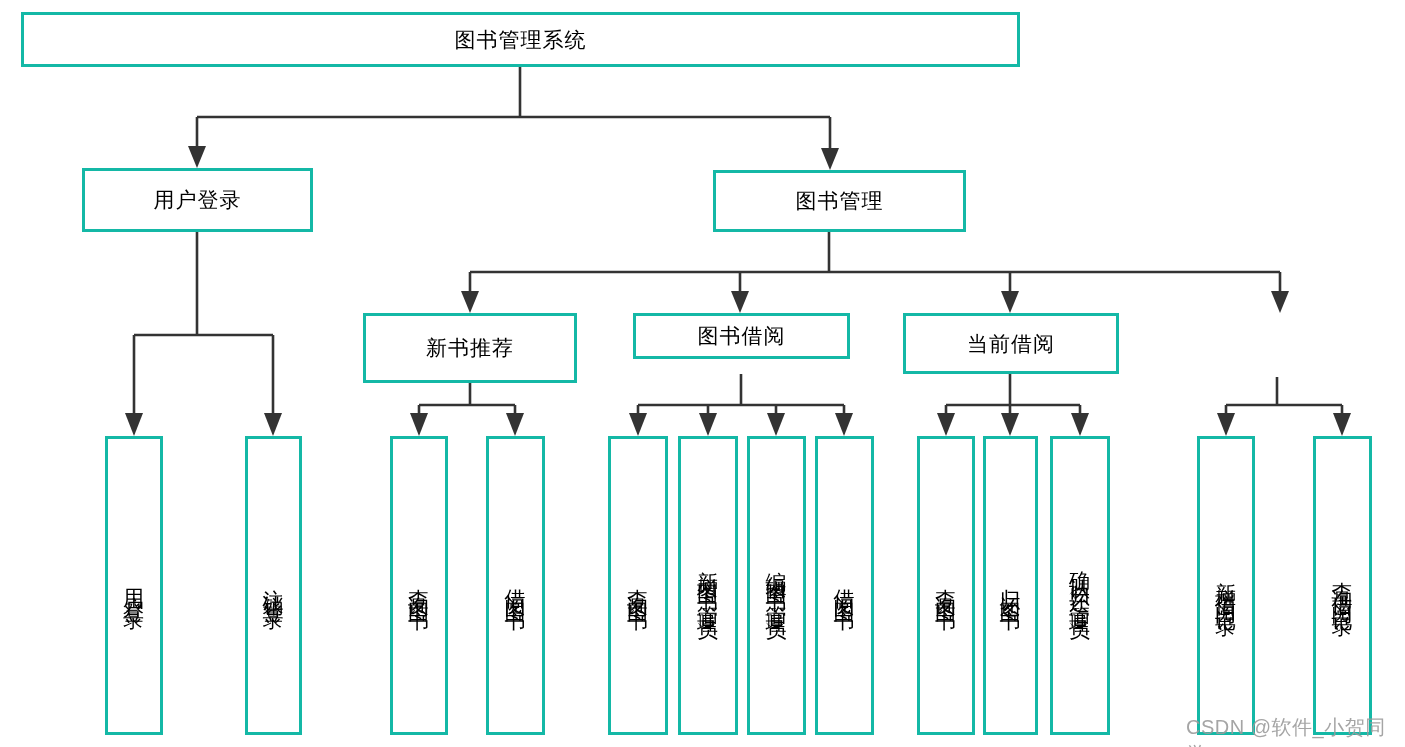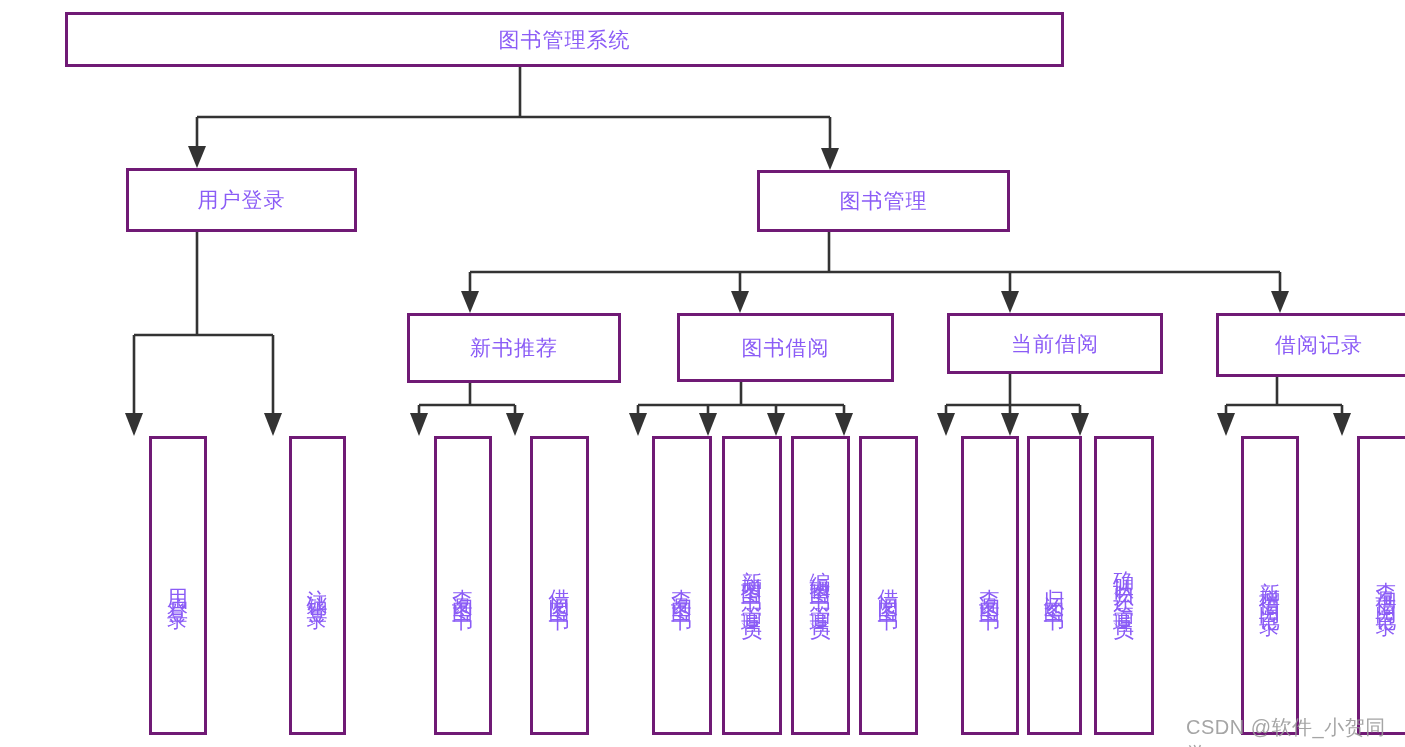--- a/index.html
+++ b/index.html
@@ -18,29 +18,28 @@
   #connectors {
     position: absolute;
     left: 0; top: 0;
     width: 1405px;
     height: 747px;
   }
   .node {
     position: absolute;
     box-sizing: border-box;
     background: #ffffff;
-    border: 3px solid #701a75;
+    border: 3px solid #14b8a6;
     display: flex;
     align-items: center;
     justify-content: center;
-    color: #8b5cf6;
+    color: #000000;
     font-size: 21px;
     letter-spacing: 1px;
     white-space: nowrap;
-    margin-left: 44px;
   }
   .vnode {
     writing-mode: vertical-rl;
     text-orientation: mixed;
     letter-spacing: 7px;
     white-space: normal;
     line-height: 1;
     font-size: 21px;
   }
   .watermark {
@@ -125,23 +124,22 @@
       <polygon points="1333,413 1351,413 1342,436"></polygon>
     </g>
   </svg>
 
   <div class="node" style="left:21px; top:12px; width:999px; height:55px;">图书管理系统</div>
 
   <div class="node" style="left:82px; top:168px; width:231px; height:64px;">用户登录</div>
   <div class="node" style="left:713px; top:170px; width:253px; height:62px;">图书管理</div>
 
   <div class="node" style="left:363px; top:313px; width:214px; height:70px;">新书推荐</div>
-  <div class="node" style="left:633px; top:313px; width:217px; height:69px;">图书借阅</div>
+  <div class="node" style="left:633px; top:313px; width:217px; height:46px;">图书借阅</div>
   <div class="node" style="left:903px; top:313px; width:216px; height:61px;">当前借阅</div>
-  <div class="node" style="left:1172px; top:313px; width:206px; height:64px;">借阅记录</div>
 
   <div class="node vnode" style="left:105px; top:436px; width:58px; height:299px;">用户登录</div>
   <div class="node vnode" style="left:245px; top:436px; width:57px; height:299px;">注销登录</div>
 
   <div class="node vnode" style="left:390px; top:436px; width:58px; height:299px;">查询图书</div>
   <div class="node vnode" style="left:486px; top:436px; width:59px; height:299px;">借阅图书</div>
 
   <div class="node vnode" style="left:608px; top:436px; width:60px; height:299px;">查询图书</div>
   <div class="node vnode" style="left:678px; top:436px; width:60px; height:299px;">新增图书（管理员）</div>
   <div class="node vnode" style="left:747px; top:436px; width:59px; height:299px;">编辑图书（管理员）</div>

